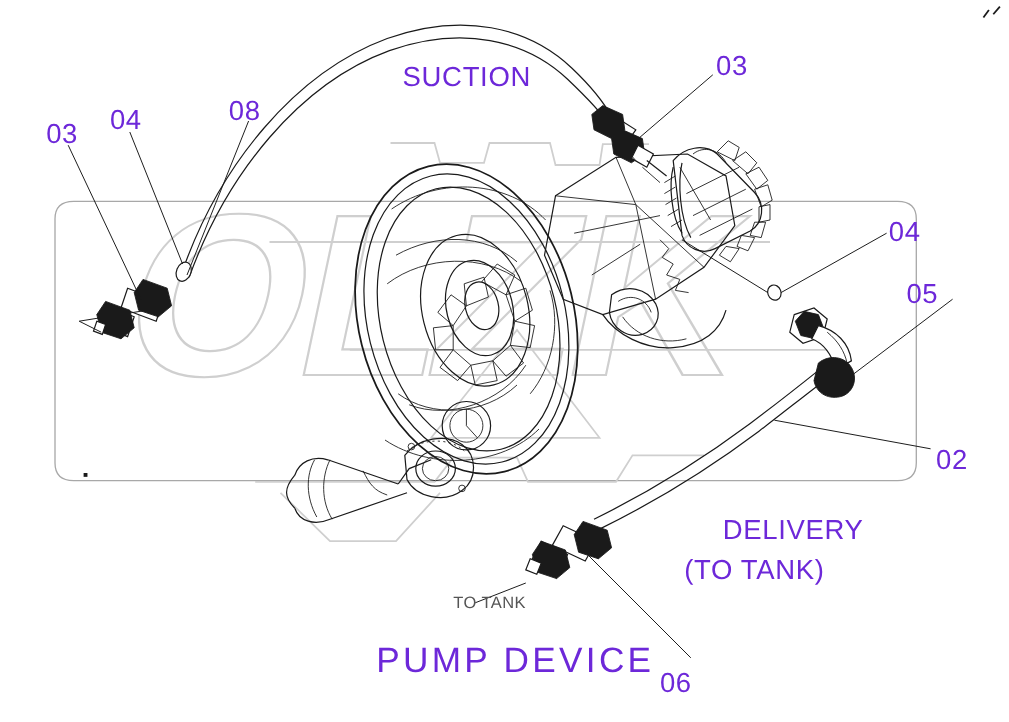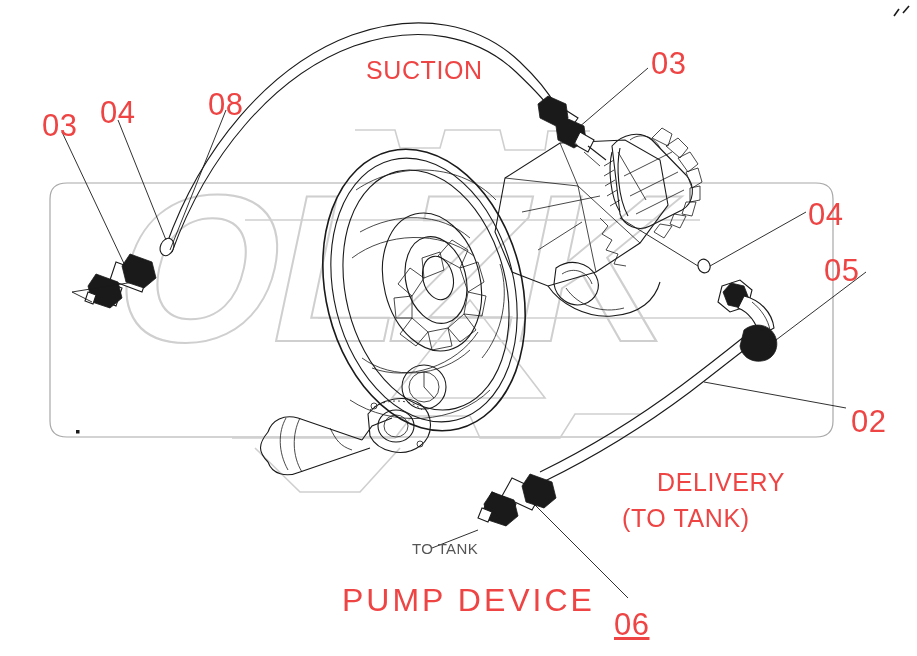--- a/index.html
+++ b/index.html
@@ -19,27 +19,27 @@
   }
   #diagram-svg {
     position: absolute;
     left: 0;
     top: 0;
     width: 917px;
     height: 656px;
   }
   .lbl {
     position: absolute;
-    color: #ef4444;
+    color: #6d28d9;
     font-family: "Liberation Sans", sans-serif;
     white-space: nowrap;
     user-select: none;
   }
   .callout-num {
-    font-size: 31px;
+    font-size: 25px;
     font-weight: 400;
     letter-spacing: 0.5px;
   }
   .flow-label {
     font-size: 25px;
     letter-spacing: 0.6px;
   }
   .caption-label {
     font-size: 32px;
     letter-spacing: 3px;
@@ -343,15 +343,15 @@
 
   <div class="lbl caption-label" style="left:342px; top:582px;">PUMP DEVICE</div>
 
   <div class="lbl callout-num" style="left:42px;  top:108px;">03</div>
   <div class="lbl callout-num" style="left:100px; top:95px;">04</div>
   <div class="lbl callout-num" style="left:208px; top:87px;">08</div>
   <div class="lbl callout-num" style="left:651px; top:46px;">03</div>
   <div class="lbl callout-num" style="left:808px; top:197px;">04</div>
   <div class="lbl callout-num" style="left:824px; top:253px;">05</div>
   <div class="lbl callout-num" style="left:851px; top:404px;text-align:center;">02</div>
-  <div class="lbl callout-num" style="left:614px; top:607px;text-decoration:underline;">06</div>
+  <div class="lbl callout-num" style="left:600px; top:607px;">06</div>
 
 </div>
 
 </body></html>

